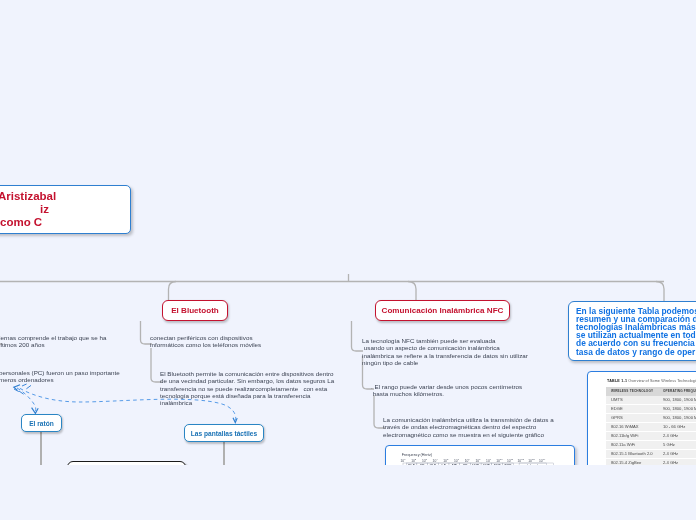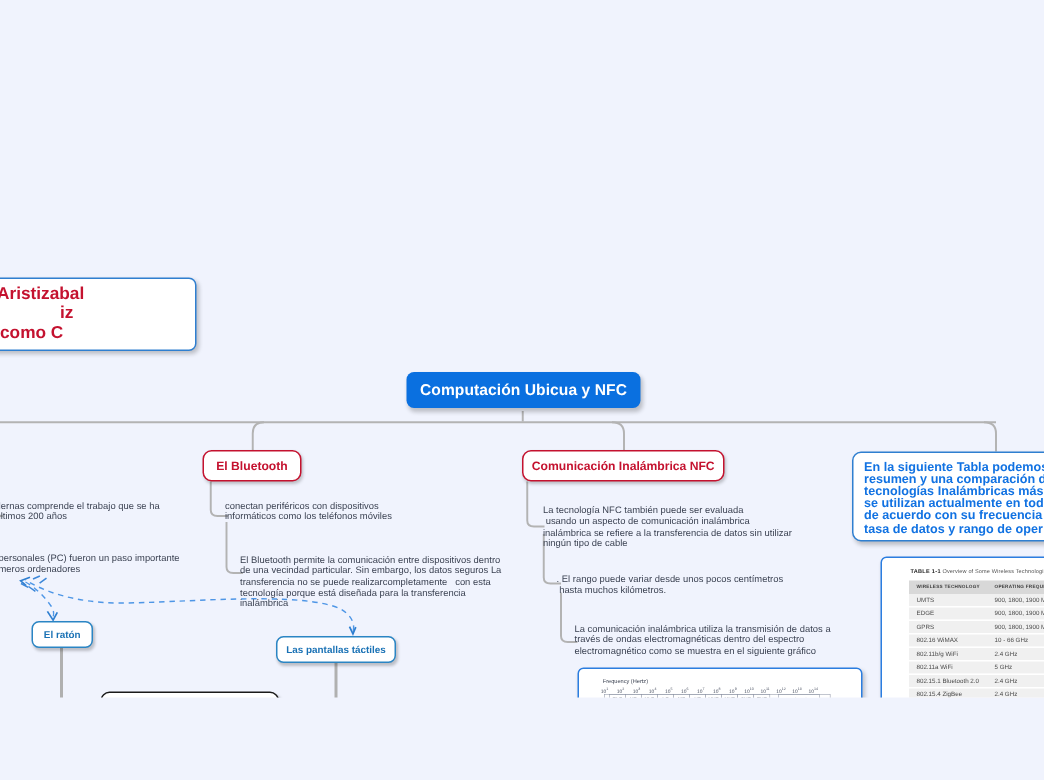--- a/index.html
+++ b/index.html
@@ -10,21 +10,21 @@
   svg.links{position:absolute;left:0;top:0;width:696px;height:520px;pointer-events:none;}
 
   
   .central{left:271px;top:248px;width:156px;height:24px;background:#0a70e0;border-radius:5px;
     display:flex;align-items:center;justify-content:center;color:#fff;font-weight:bold;
     font-size:10.4px;letter-spacing:.05px;box-shadow:1.5px 2.5px 3px rgba(0,0,0,.22);}
 
   
   .redbox{background:#fff;border:1.6px solid #c4122f;border-radius:6px;
     display:flex;align-items:center;justify-content:center;color:#c4122f;font-weight:bold;
-    font-size:8.1px;box-shadow:1px 1.5px 2.2px rgba(0,0,0,.22);}
+    font-size:8.1px;box-shadow:1px 1.5px 2.2px rgba(0,0,0,.22);margin-left:27px;}
 
   
   .bluebox{background:#fff;border:1.6px solid #2a85c4;border-radius:5px;
     display:flex;align-items:center;justify-content:center;color:#1a72b5;font-weight:bold;
     font-size:6.6px;box-shadow:1px 1.5px 2px rgba(0,0,0,.22);}
 
   
   .authorbox{left:-46px;top:185px;width:177px;height:49px;background:#fff;
     border:1.6px solid #2f7fd0;border-radius:5px;box-shadow:1.5px 2px 3px rgba(0,0,0,.22);
     color:#c4122f;font-weight:bold;font-size:11.5px;}
@@ -108,21 +108,20 @@
       <path d="M18.8,391.6 L14.0,389.0 M23.6,394.2 L19.0,391.0 M22.0,386.0 L26.6,384.0 M26.4,388.8 L31.0,385.4"></path>
     </g>
   </svg>
 
   <div class="abs authorbox">
     <div class="al" style="left:43px;top:4px;">Aristizabal</div>
     <div class="al" style="left:46px;top:17px;margin-left:39px;">iz</div>
     <div class="al" style="left:45px;top:30px;">como C</div>
   </div>
 
-  <div class="abs central">Computación Ubicua y NFC</div>
 
   <div class="abs redbox" style="left:135px;top:300px;width:66px;height:21px;">El Bluetooth</div>
 
   <div class="abs redbox" style="left:348px;top:300px;width:135px;height:21px;">Comunicación Inalámbrica NFC</div>
 
   <div class="abs summary">
     <div>En la siguiente Tabla podemos</div>
     <div>resumen y una comparación d</div>
     <div>tecnologías Inalámbricas más</div>
     <div>se utilizan actualmente en tod</div>

